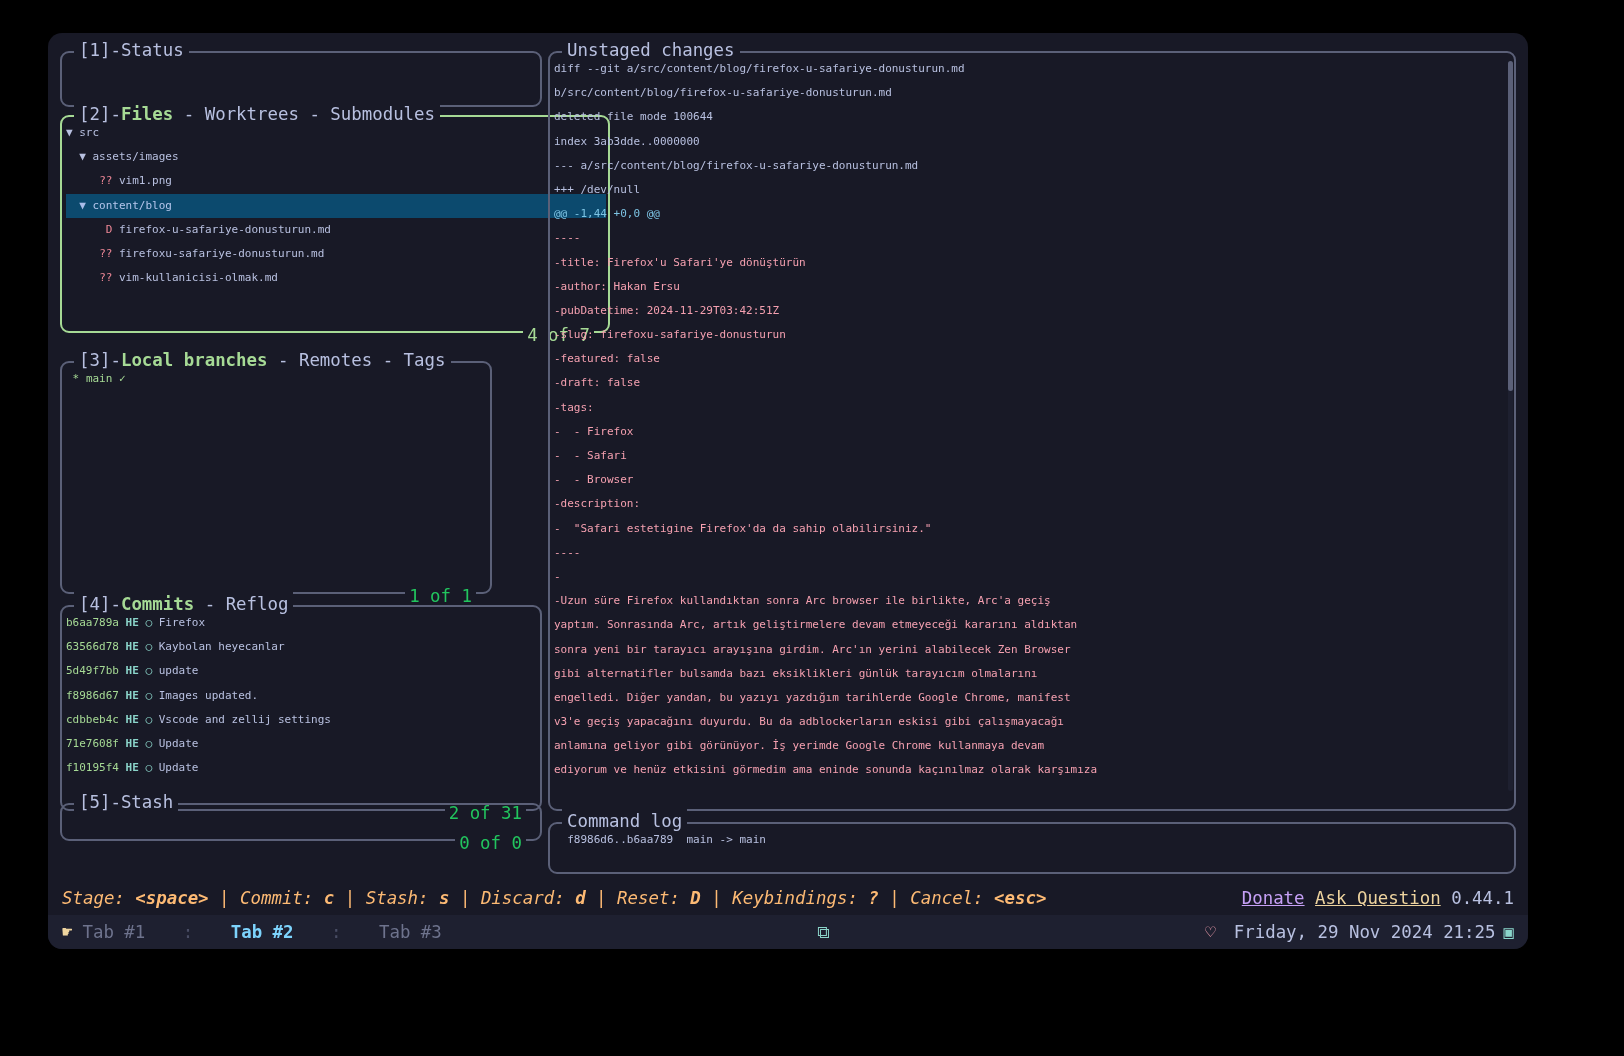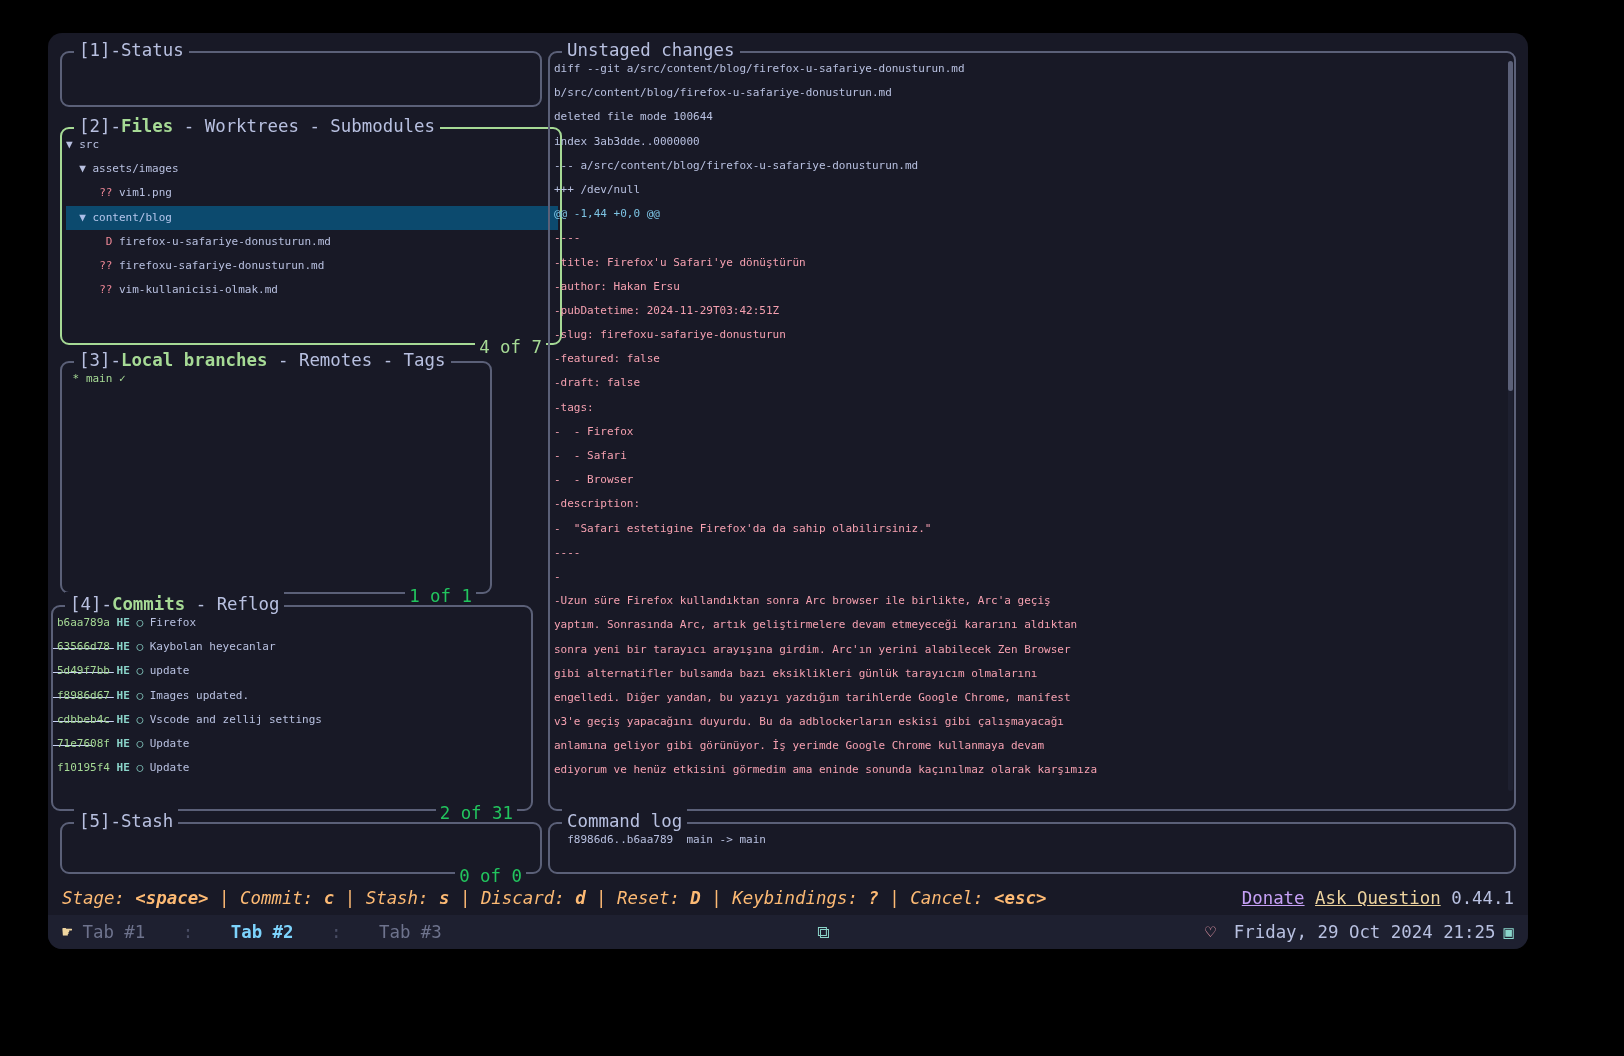--- a/index.html
+++ b/index.html
@@ -82,24 +82,24 @@
   .sel-row {
     background: #0c4a6e;
     color: #b5c6ec;
     display: block;
     width: 100%;
   }
   .sel-row .arrow { color: #aabde8; }
 
   
   #p-status   { left: 12px;  top: 18px;  width: 482px; height: 56px; }
-  #p-files    { left: 12px;  top: 94px;  width: 502px; height: 218px; }
+  #p-files    { left: 12px;  top: 82px;  width: 550px; height: 218px; }
   #p-branches { left: 12px;  top: 328px; width: 432px; height: 233px; }
-  #p-commits  { left: 3px;  top: 572px; width: 482px; height: 206px; text-decoration: underline; }
-  #p-stash    { left: 12px;  top: 789px; width: 482px; height: 52px; }
+  #p-commits  { left: 12px;  top: 572px; width: 482px; height: 206px; }
+  #p-stash    { left: 12px;  top: 770px; width: 482px; height: 38px; }
   #p-diff     { left: 500px; top: 18px;  width: 968px; height: 760px; }
   #p-cmdlog   { left: 500px; top: 789px; width: 968px; height: 52px; }
 
   #p-diff .body { right: 16px; }
 
   
   .scrollbar {
     position: absolute; right: 3px; top: 10px;
     width: 5px; height: 730px;
     background: #1e2030;
@@ -211,17 +211,17 @@
     <div id="statusbar">
       <div class="left" id="statusbar-keys"><span><span class="c-blue">Stage: </span><span class="c-blue bold">&lt;space&gt;</span></span><span class="c-blue"> | </span><span><span class="c-blue">Commit: </span><span class="c-blue bold">c</span></span><span class="c-blue"> | </span><span><span class="c-blue">Stash: </span><span class="c-blue bold">s</span></span><span class="c-blue"> | </span><span><span class="c-blue">Discard: </span><span class="c-blue bold">d</span></span><span class="c-blue"> | </span><span><span class="c-blue">Reset: </span><span class="c-blue bold">D</span></span><span class="c-blue"> | </span><span><span class="c-blue">Keybindings: </span><span class="c-blue bold">?</span></span><span class="c-blue"> | </span><span><span class="c-blue">Cancel: </span><span class="c-blue bold">&lt;esc&gt;</span></span></div>
       <div class="right"><span class="c-mauve ul">Donate</span><span> </span><span class="c-yellow ul">Ask Question</span><span> </span><span class="c-dim">0.44.1</span></div>
     </div>
 
     
     <div id="tabbar">
       <span class="lead">☛</span>
       <span class="tabs" id="tabbar-tabs"><span class="tab">Tab #1</span><span class="tsep"> : </span><span class="tab active">Tab #2</span><span class="tsep"> : </span><span class="tab">Tab #3</span></span>
       <span class="mid">⧉</span>
-      <span class="right"><span class="heart">♡</span><span>Friday, 29 Oct 2024 21:25</span><span class="calicon">▣</span></span>
+      <span class="right"><span class="heart">♡</span><span>Friday, 29 Nov 2024 21:25</span><span class="calicon">▣</span></span>
     </div>
 
   </div>
 </div>
 
 </body></html>

